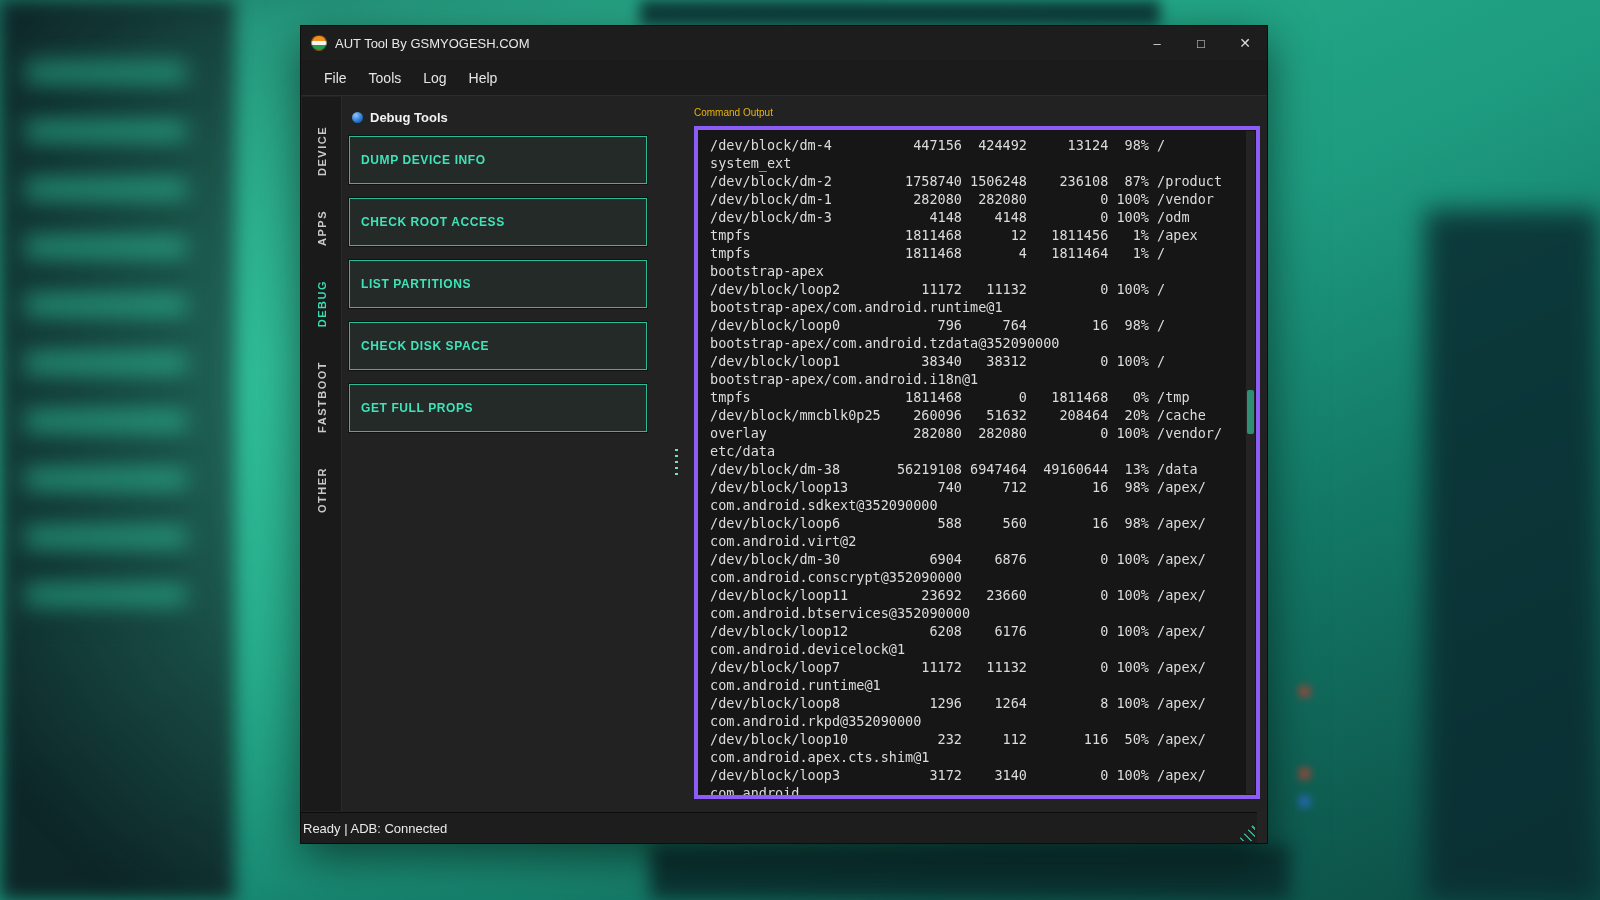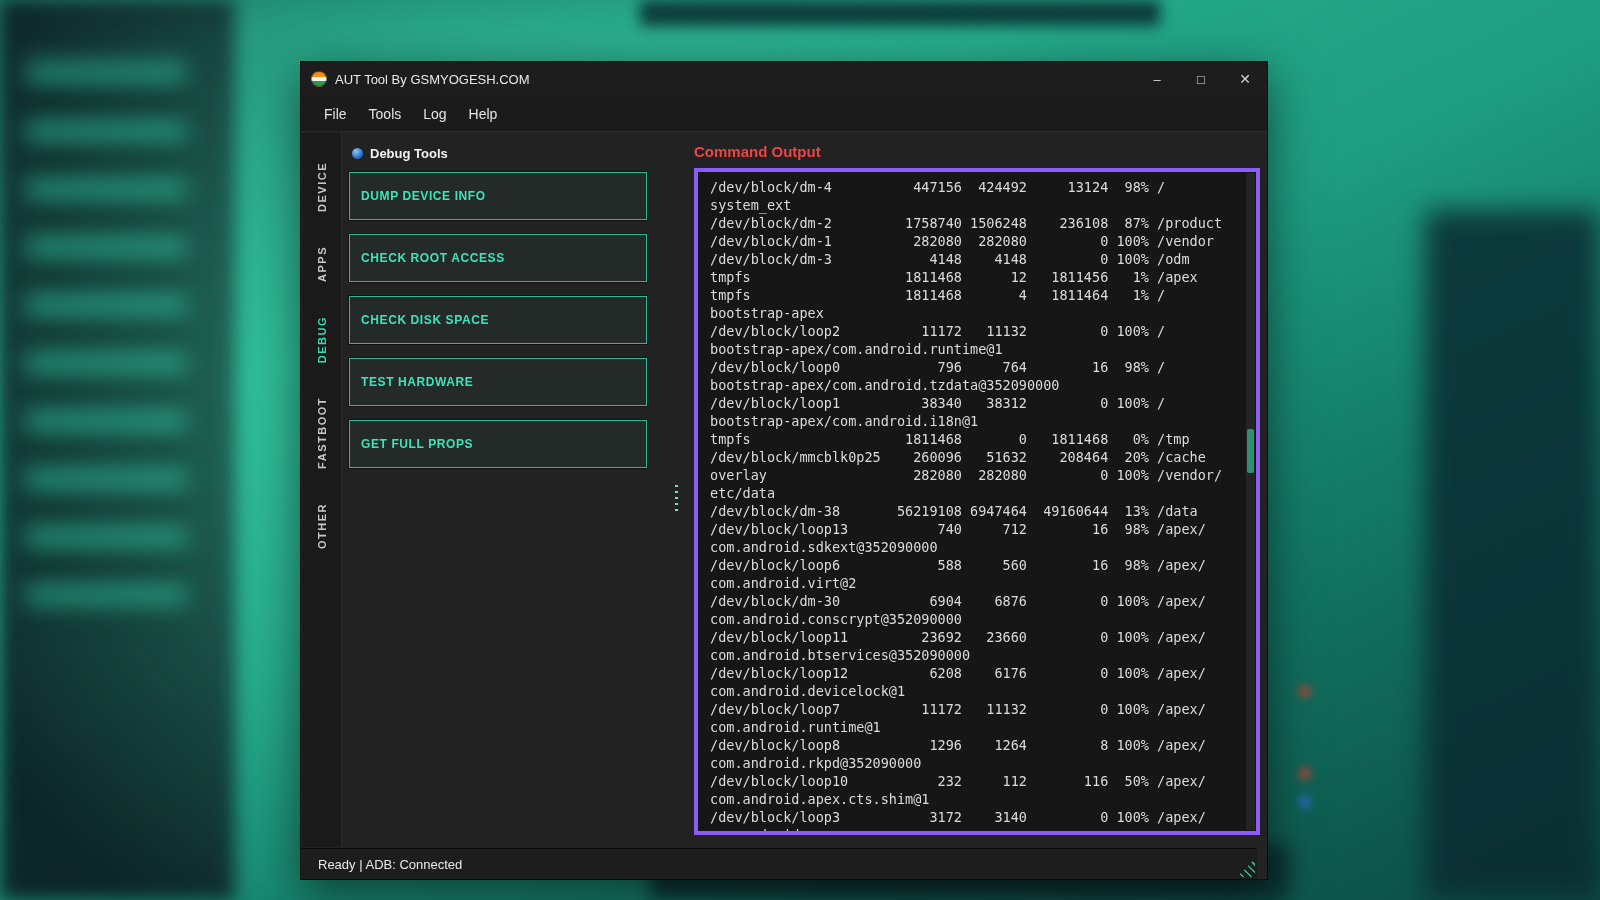--- a/index.html
+++ b/index.html
@@ -24,21 +24,20 @@
   .bg-dot { width:11px; height:11px; border-radius:3px; filter:blur(4px); opacity:.85; }
   .bg-dot.red1 { left:1299px; top:686px; background:#c94034; }
   .bg-dot.red2 { left:1299px; top:768px; background:#c94034; }
   .bg-dot.blue1 { left:1299px; top:796px; background:#2e6fd8; }
 
   
   .window {
     position:absolute; left:300px; top:25px; width:968px; height:819px;
     background:#232323; border:1px solid #0d0d0d;
     box-shadow:0 14px 44px rgba(0,0,0,.55);
-    margin-top:36px;
   }
 
   .titlebar {
     height:34px; background:#1d1d1d; display:flex; align-items:center;
     padding:0 0 0 10px; color:#e8e8e8; font-size:13px;
   }
   .app-icon {
     width:16px; height:16px; border-radius:50%; margin-right:8px; flex:0 0 auto;
     background:linear-gradient(180deg,#f2901e 0 34%,#f4f4f4 34% 64%,#2c9a4b 64% 100%);
     border:1px solid rgba(0,0,0,.4);
@@ -94,41 +93,41 @@
 
   
   .splitter { width:6px; position:relative; }
   .splitter-handle {
     position:absolute; left:1px; top:352px; width:3px; height:26px;
     background:repeating-linear-gradient(180deg, #6fe3c4 0 2px, transparent 2px 6px);
   }
 
   
   .right-panel { flex:1; display:flex; flex-direction:column; padding:0 6px 12px 14px; }
-  .output-title { color:#ef4444; font-size:15px; padding:10px 0 8px 0;font-weight:bold; }
+  .output-title { color:#eab308; font-size:10px; padding:10px 0 8px 0; }
   .terminal {
     position:relative; flex:1; background:#161616; border:4px solid #8b5cf6;
     overflow:hidden;
   }
   .terminal pre {
     margin:0; padding:6px 10px 0 12px;
     font-family:"DejaVu Sans Mono", monospace;
     font-size:13.5px; line-height:18px; color:#dcdcdc; white-space:pre;
   }
   .vscrollbar {
     position:absolute; top:1px; right:1px; bottom:1px; width:9px; background:#242424;
   }
   .vscroll-thumb {
     position:absolute; left:1px; right:1px; top:39%; height:44px; background:#2f8f75; border-radius:2px;
   }
 
   .statusbar {
     position:absolute; left:0; right:10px; bottom:0; height:31px;
     background:#1d1d1d; border-top:1px solid #0b0b0b;
-    display:flex; align-items:center; padding-left:17px;
+    display:flex; align-items:center; padding-left:2px;
     color:#e9e9e9; font-size:13px;
   }
   .resize-grip {
     position:absolute; right:2px; bottom:2px; width:18px; height:18px;
     background:repeating-linear-gradient(45deg, transparent 0 4px, #2fbf9b 4px 5.5px);
     clip-path:polygon(100% 0, 100% 100%, 0 100%);
     opacity:.9;
   }
 </style>
 </head>
@@ -174,22 +173,22 @@
       </div>
 
     <div class="left-panel">
       <div class="panel-header">
         <span class="blue-dot"></span>
         <span>Debug Tools</span>
       </div>
       <div class="btn-stack">
           <button class="tool-btn">DUMP DEVICE INFO</button>
           <button class="tool-btn">CHECK ROOT ACCESS</button>
+          <button class="tool-btn">LIST PARTITIONS</button>
           <button class="tool-btn">CHECK DISK SPACE</button>
-          <button class="tool-btn">TEST HARDWARE</button>
           <button class="tool-btn">GET FULL PROPS</button>
         </div>
     </div>
 
     <div class="splitter">
       <div class="splitter-handle"></div>
     </div>
 
     <div class="right-panel">
       <div class="output-title">Command Output</div>

